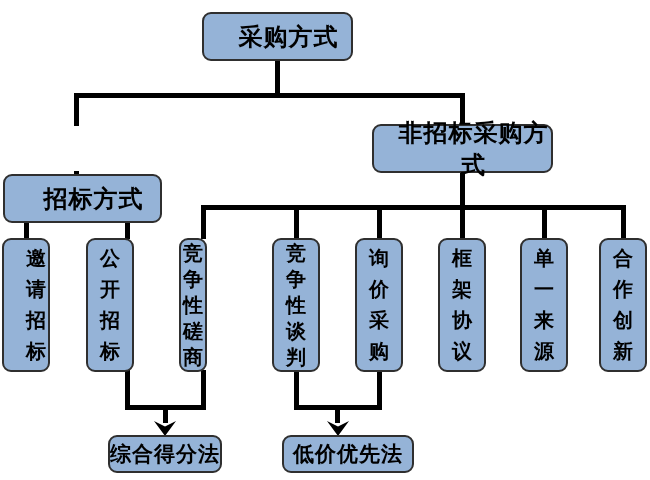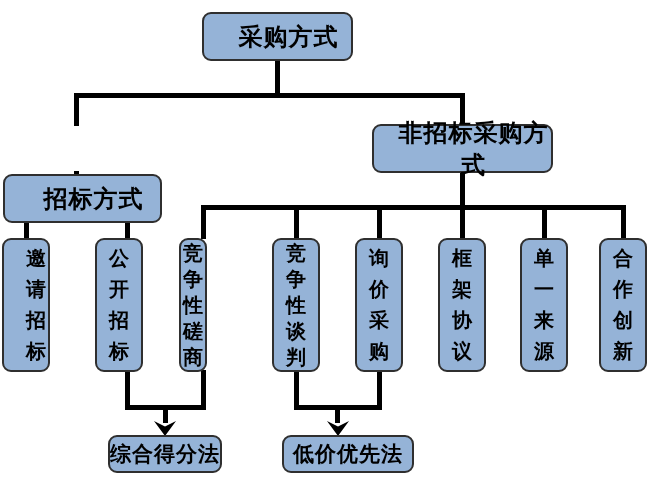--- a/index.html
+++ b/index.html
@@ -100,21 +100,21 @@
   <div class="node h-node" style="left:3px; top:139px; width:159px; height:49px;margin-top:35px;">
     <span>招标方式</span>
   </div>
   <div class="node h-node" style="left:372px; top:124px; width:181px; height:49px;">
     <span>非招标采购方式</span>
   </div>
 
   <div class="node v-node v4" style="left:2px; top:238px; width:48px; height:134px;padding-left:20px;">
     <span>邀请招标</span>
   </div>
-  <div class="node v-node v4" style="left:95px; top:238px; width:48px; height:134px;">
+  <div class="node v-node v4" style="left:86px; top:238px; width:48px; height:134px;">
     <span>公开招标</span>
   </div>
   <div class="node v-node v5" style="left:179px; top:238px; width:28px; height:134px;">
     <span>竞争性磋商</span>
   </div>
   <div class="node v-node v5" style="left:272px; top:238px; width:48px; height:134px;">
     <span>竞争性谈判</span>
   </div>
   <div class="node v-node v4" style="left:355px; top:238px; width:48px; height:134px;">
     <span>询价采购</span>

